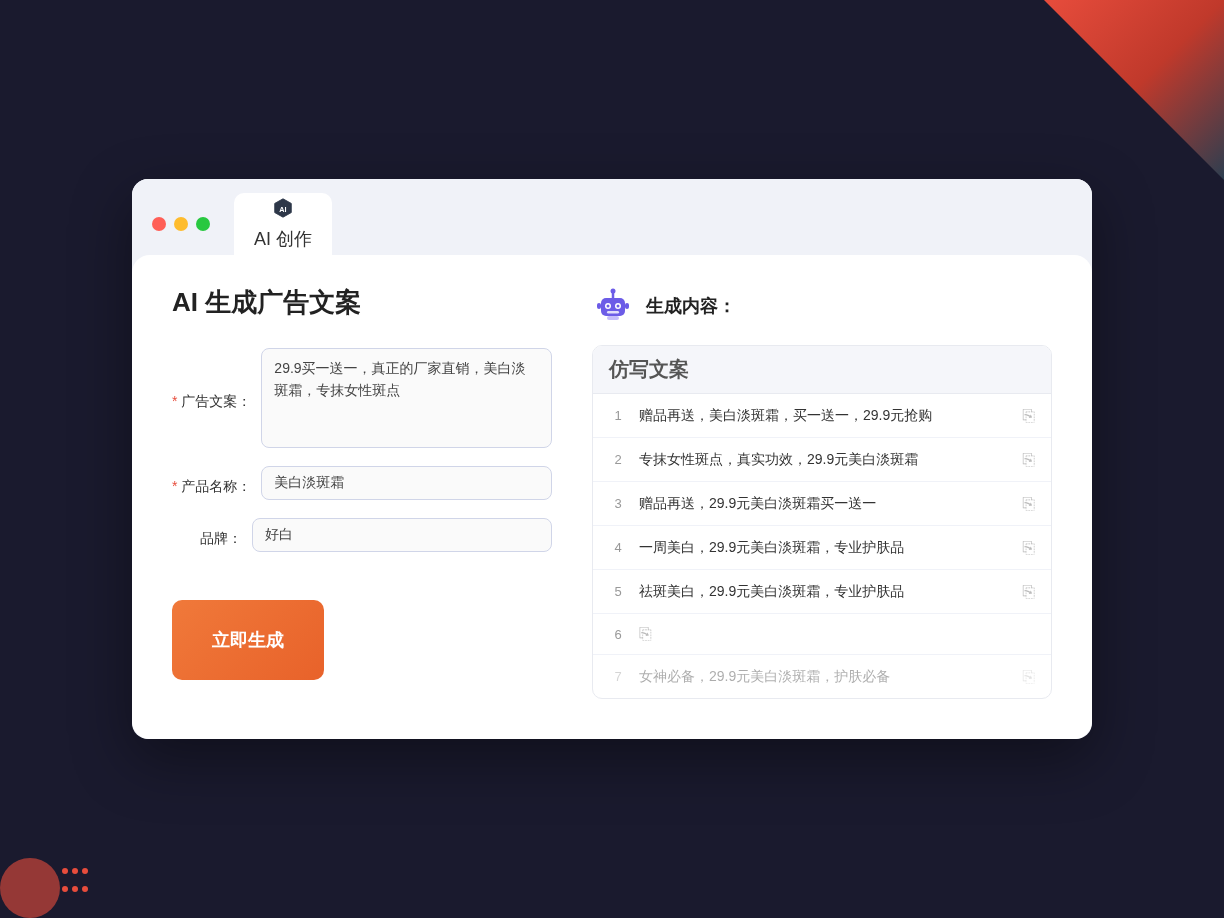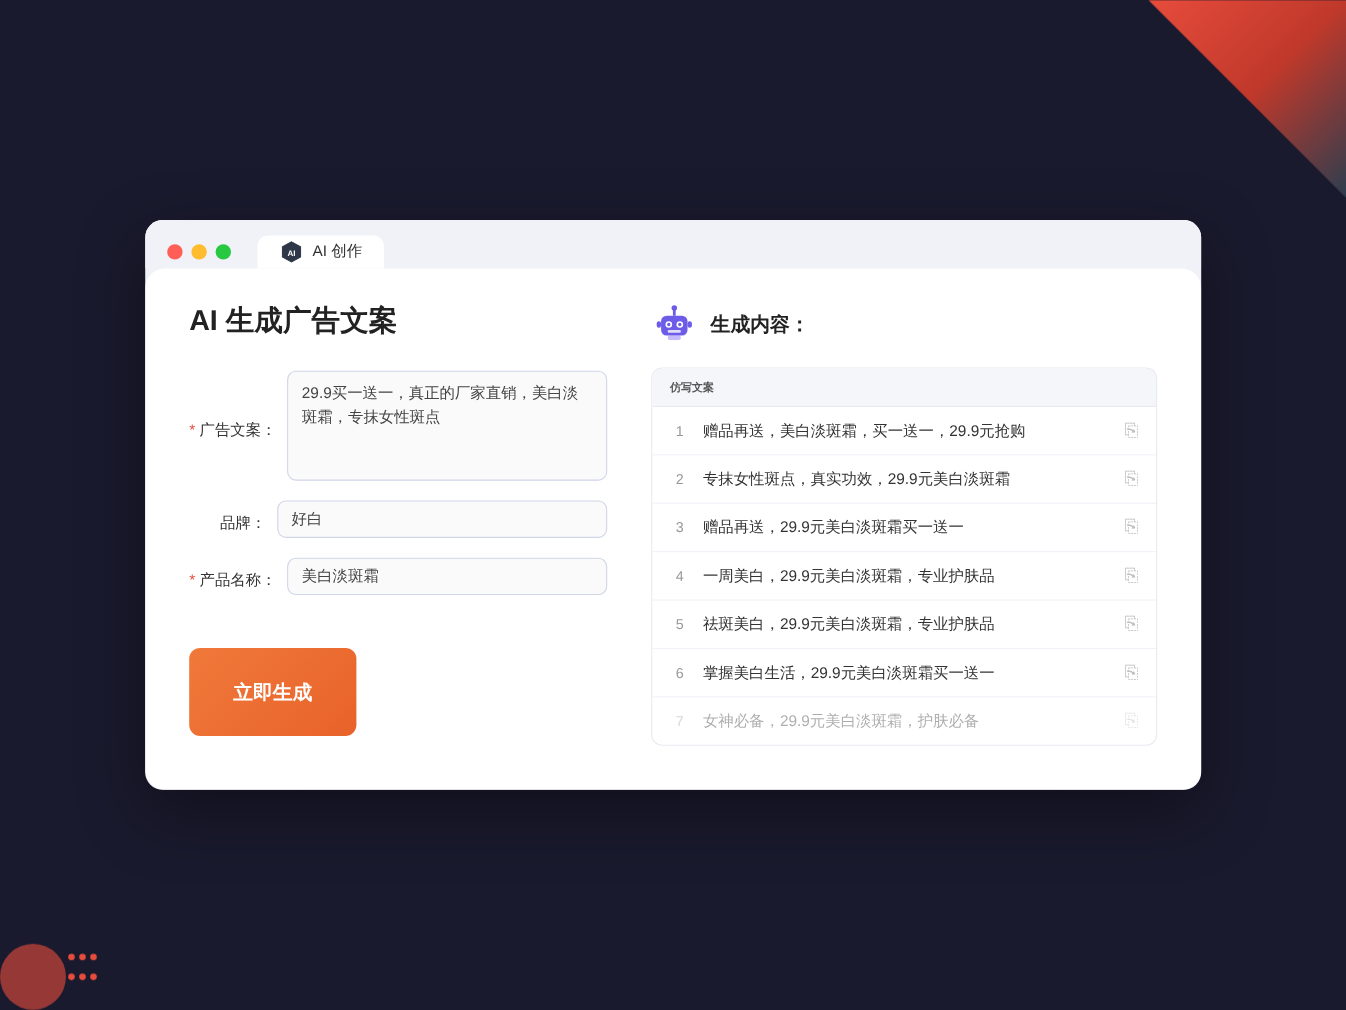--- a/index.html
+++ b/index.html
@@ -84,27 +84,28 @@
     .tl-green { background: #28c840; }
 
     .tab {
       display: flex;
       align-items: center;
       gap: 8px;
       background: white;
       border-radius: 10px 10px 0 0;
       padding: 4px 20px;
       margin-left: 12px;
+      flex-direction: column;
     }
     .tab-icon {
       width: 22px;
       height: 22px;
     }
     .tab-label {
-      font-size: 14px;
+      font-size: 18px;
       color: #333;
       font-weight: 500;
     }
 
     
     .content-area {
       background: white;
       margin: 0;
       padding: 30px 40px 40px 40px;
       display: flex;
@@ -194,21 +195,21 @@
 
     .result-table {
       width: 100%;
       border-radius: 10px;
       overflow: hidden;
       border: 1px solid #e8eaf0;
     }
     .result-table-header {
       background: #f5f6fa;
       padding: 10px 16px;
-      font-size: 10px;
+      font-size: 20px;
       font-weight: 600;
       color: #555;
       border-bottom: 1px solid #e8eaf0;
     }
     .result-row {
       display: flex;
       align-items: center;
       padding: 11px 16px;
       border-bottom: 1px solid #f0f2f8;
       gap: 12px;
@@ -276,34 +277,34 @@
       <div class="form-row">
         <div class="form-label">
           <span class="required-star">*</span>
           <span>广告文案：</span>
         </div>
         <textarea class="form-input" style="">29.9买一送一，真正的厂家直销，美白淡斑霜，专抹女性斑点</textarea>
       </div>
 
       
       <div class="form-row">
-        <div class="form-label">品牌：</div>
-        <input type="text" class="form-input" value="好白" style="">
-      </div>
-
-      
-      <div class="form-row">
         <div class="form-label">
           <span class="required-star">*</span>
           <span>产品名称：</span>
         </div>
         <input type="text" class="form-input" value="美白淡斑霜" style="">
       </div>
 
       
+      <div class="form-row">
+        <div class="form-label">品牌：</div>
+        <input type="text" class="form-input" value="好白" style="">
+      </div>
+
+      
       <button class="generate-btn">立即生成</button>
     </div>
 
     <div class="right-panel">
 
       <div class="result-header">
 
         <svg class="robot-icon-wrapper" viewBox="0 0 42 42" xmlns="http://www.w3.org/2000/svg">
 
           <rect x="9" y="13" width="24" height="18" rx="5" fill="#6c5ce7"></rect>
@@ -349,21 +350,20 @@
               <span class="result-text">一周美白，29.9元美白淡斑霜，专业护肤品</span>
               <span class="copy-icon">⎘</span>
             </div>
             <div class="result-row">
               <span class="result-num">5</span>
               <span class="result-text">祛斑美白，29.9元美白淡斑霜，专业护肤品</span>
               <span class="copy-icon">⎘</span>
             </div>
             <div class="result-row">
               <span class="result-num">6</span>
-              <span class="result-text">掌握美白生活，29.9元美白淡斑霜买一送一</span>
               <span class="copy-icon">⎘</span>
             </div>
             <div class="result-row faded">
               <span class="result-num">7</span>
               <span class="result-text">女神必备，29.9元美白淡斑霜，护肤必备</span>
               <span class="copy-icon">⎘</span>
             </div>
           </div>
       </div>
 

